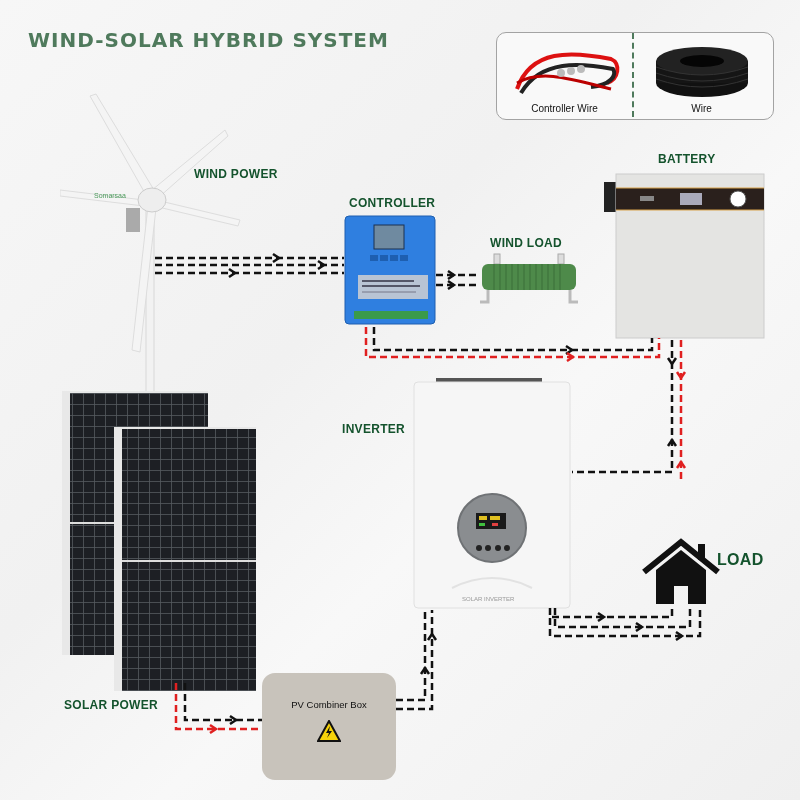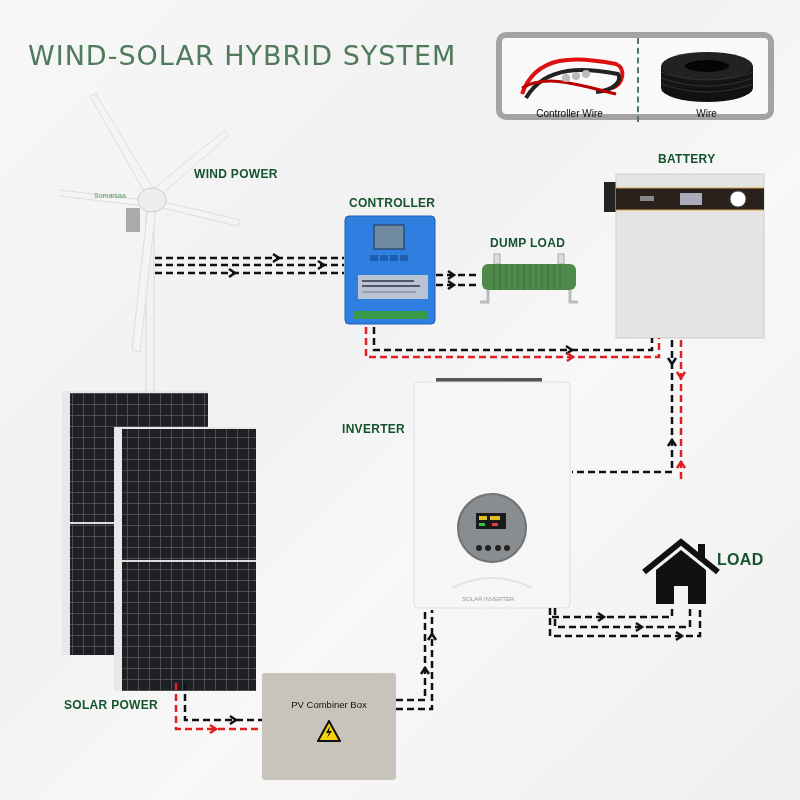--- a/index.html
+++ b/index.html
@@ -4,41 +4,41 @@
 <style>
   * { box-sizing: border-box; margin: 0; padding: 0; }
   html, body { width: 800px; height: 800px; overflow: hidden; }
   body {
     background: linear-gradient(135deg, #f7f7f7 0%, #f1f1f1 40%, #f8f8f8 60%, #efefef 100%);
     font-family: "Liberation Sans", sans-serif;
     position: relative;
   }
   .abs { position: absolute; }
   .title {
-    left: 28px; top: 40px;
+    left: 28px; top: 28px;
     font-family: "DejaVu Sans", sans-serif;
-    font-weight: 400; font-size: 27px; letter-spacing: 1px;
+    font-weight: 700; font-size: 20px; letter-spacing: 1px;
     color: #4f7a5c;
   }
   .label {
     font-family: "Liberation Sans", sans-serif;
     font-weight: bold; font-size: 12px; color: #14532d; letter-spacing: 0.3px;
   }
   .acc-box {
     left: 496px; top: 32px; width: 278px; height: 88px;
-    border: 6px solid #a3a3a3; border-radius: 10px; background: #f9f9f9;
+    border: 1px solid #a3a3a3; border-radius: 10px; background: #f9f9f9;
   }
   .acc-divider {
     left: 135px; top: 0; height: 84px; border-left: 2px dashed #4f7a5c;
   }
   .acc-caption { font-size: 10px; color: #111; width: 135px; text-align: center; }
   .overlay { left: 0; top: 0; width: 800px; height: 800px; pointer-events: none; }
   .combiner {
     left: 262px; top: 673px; width: 134px; height: 107px;
-    background: #c8c3bb; border-radius: 3px;
+    background: #c8c3bb; border-radius: 13px;
   }
   .combiner-label {
     left: 0; top: 26px; width: 134px; text-align: center;
     font-size: 9.5px; color: #111;
   }
 </style>
 </head>
 <body>
 
 <div class="abs title">WIND-SOLAR HYBRID SYSTEM</div>
@@ -85,21 +85,21 @@
     <rect x="36" y="40" width="8" height="6" fill="#1e5fb0"></rect>
   <rect x="46" y="40" width="8" height="6" fill="#1e5fb0"></rect>
     <rect x="56" y="40" width="8" height="6" fill="#1e5fb0"></rect>
   <rect x="14" y="60" width="70" height="24" fill="#b8c4d4"></rect>
   <line x1="18" y1="66" x2="70" y2="66" stroke="#334" stroke-width="1.5"></line>
   <line x1="18" y1="71" x2="76" y2="71" stroke="#334" stroke-width="1.5"></line>
   <line x1="18" y1="77" x2="72" y2="77" stroke="#667" stroke-width="0.8"></line>
   <rect x="10" y="96" width="74" height="8" fill="#3a9a4a"></rect>
 </svg>
 
-<div class="abs label" style="left:490px;top:236px">DUMP LOAD</div>
+<div class="abs label" style="left:490px;top:236px">WIND LOAD</div>
 <svg class="abs" style="left:478px;top:252px" width="104" height="56">
   <rect x="16" y="2" width="6" height="10" fill="#ddd" stroke="#aaa"></rect>
   <rect x="80" y="2" width="6" height="10" fill="#ddd" stroke="#aaa"></rect>
   <rect x="4" y="12" width="94" height="26" rx="6" fill="#4e8a4a"></rect>
   <path d="M16 12 v26 M22 12 v26 M28 12 v26 M34 12 v26 M40 12 v26 M46 12 v26 M52 12 v26 M58 12 v26 M64 12 v26 M70 12 v26 M76 12 v26 M82 12 v26" stroke="#3b6f38"></path>
   <path d="M10 38 v12 h-8 M92 38 v12 h8" stroke="#bbb" stroke-width="3" fill="none"></path>
 </svg>
 
 <div class="abs label" style="left:658px;top:152px">BATTERY</div>
 <svg class="abs" style="left:604px;top:172px" width="162" height="168">

